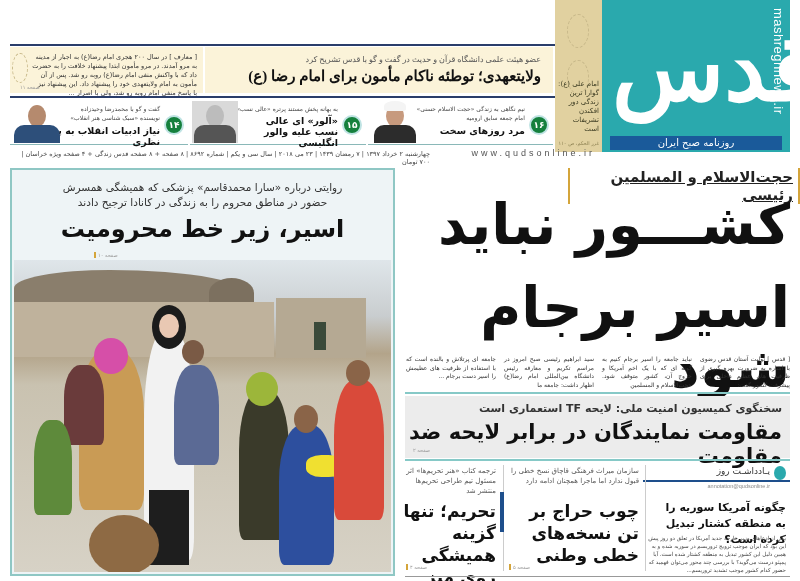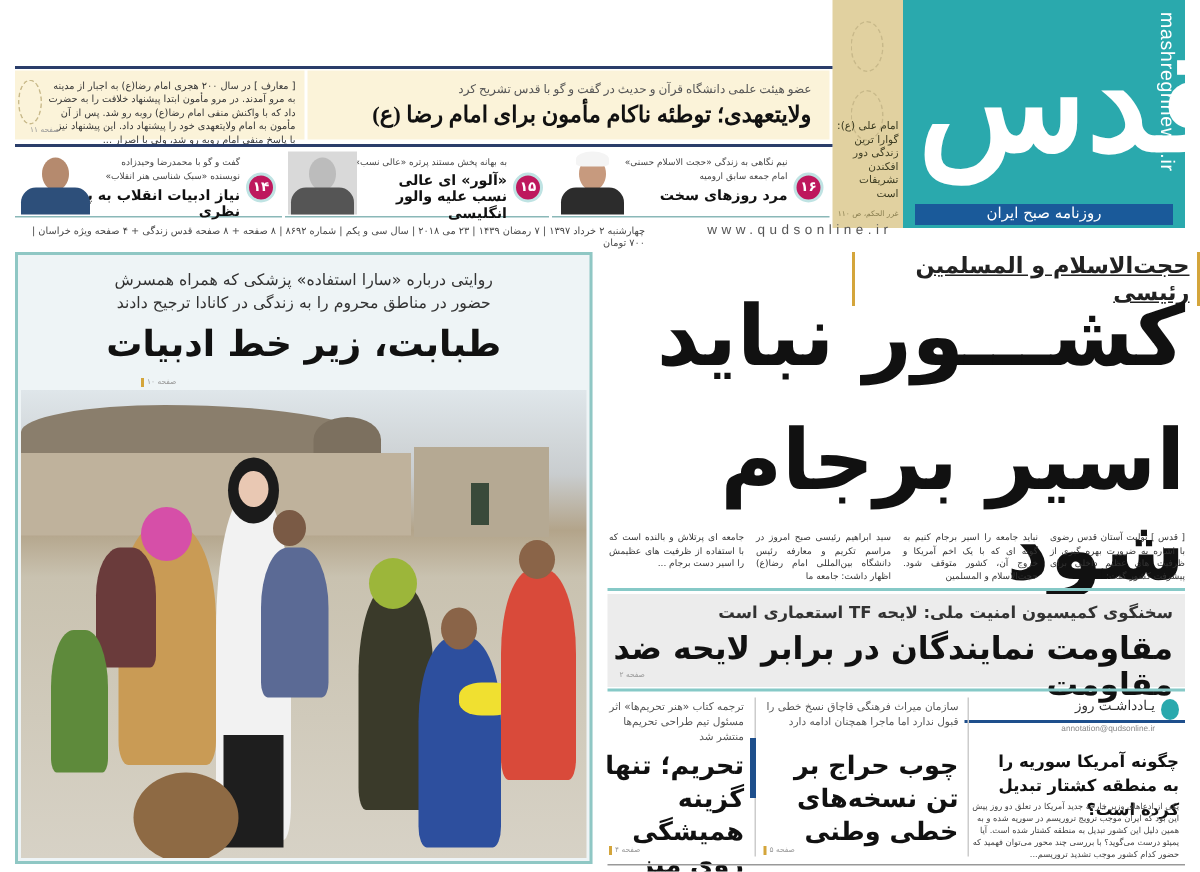--- a/index.html
+++ b/index.html
@@ -20,21 +20,21 @@
   
   .topline { left:10px; top:44px; width:545px; height:2px; background:#2a3d6a; }
   .teaser1 { left:205px; top:47px; width:348px; height:46px; background:#fbf3d9;font-family:Liberation Serif, serif; }
   .teaser1 .kicker { position:absolute; right:12px; top:8px; font-size:8px; color:#555; }
   .teaser1 .title { position:absolute; right:12px; top:20px; font-size:15px; font-weight:bold; color:#111; }
   .teaser2 { left:10px; top:47px; width:193px; height:46px; background:#fbf3d9; }
   .teaser2 .body { position:absolute; right:6px; top:6px; left:22px; font-size:6.5px; line-height:9px; color:#333; }
   .teaser2 .pg { position:absolute; left:10px; bottom:3px; font-size:5px; color:#999; }
   .midline { left:10px; top:96px; width:545px; height:2px; background:#2a3d6a; }
   .mini { top:99px; height:46px; background:#fff; border-bottom:1px solid #8ab8b8; }
-  .mini .num { position:absolute; width:20px; height:20px; border-radius:50%; background:#be185d; border:2px solid #bfe3e3; color:#fff; font-size:9px; font-weight:bold; text-align:center; line-height:16px; top:16px; }
+  .mini .num { position:absolute; width:20px; height:20px; border-radius:50%; background:#15803d; border:2px solid #bfe3e3; color:#fff; font-size:9px; font-weight:bold; text-align:center; line-height:16px; top:16px; }
   .mini .k1 { position:absolute; font-size:6px; color:#444; top:6px; }
   .mini .k2 { position:absolute; font-size:6px; color:#444; top:15px; }
   .mini .t { position:absolute; font-size:9.5px; font-weight:bold; color:#111; line-height:11px; }
   .photo { position:absolute; top:2px; height:42px; }
   .photo .face { position:absolute; width:18px; height:22px; border-radius:50%; top:4px; }
   .photo .body2 { position:absolute; bottom:0; height:18px; border-radius:10px 10px 0 0; }
   .dateline { left:10px; top:150px; width:420px; font-size:6.5px; color:#444; }
   .site { left:440px; top:148px; width:155px; font-size:9px; letter-spacing:3px; color:#555; direction:ltr; text-align:right; font-family:"Liberation Sans", sans-serif; }
   
   .kick { left:568px; top:168px; font-size:15px; color:#222; font-weight:bold; border-right:2px solid #d4a53b; border-left:2px solid #d4a53b; padding:0 5px;text-decoration:underline; }
@@ -157,24 +157,24 @@
 
 <div class="abs story2">
   <div class="k">سخنگوی کمیسیون امنیت ملی: لایحه TF استعماری است</div>
   <div class="t">مقاومت نمایندگان در برابر لایحه ضد مقاومت</div>
   <div class="pg">صفحه ۲</div>
 </div>
 <div class="abs sep2"></div>
 
 <div class="abs photobox">
   <div class="k">
-    <div>روایتی درباره «سارا استفاده» پزشکی که همراه همسرش</div>
+    <div>روایتی درباره «سارا محمدقاسم» پزشکی که همیشگی همسرش</div>
     <div>حضور در مناطق محروم را به زندگی در کانادا ترجیح دادند</div>
   </div>
-  <div class="t">طبابت، زیر خط ادبیات</div>
+  <div class="t">اسیر، زیر خط محرومیت</div>
   <div class="pg">صفحه ۱۰</div>
   <div class="scene">
     <div class="hill" style="left:0;top:10px;width:240px;height:45px;border-radius:40% 60% 0 0;"></div>
     <div class="hill" style="left:195px;top:18px;width:45px;height:30px;border-radius:50% 50% 0 0;background:#7c705f;"></div>
     <div class="wall" style="left:0;top:42px;width:260px;height:55px;"></div>
     <div class="wall" style="left:262px;top:38px;width:90px;height:60px;background:#b5a993;"></div>
     <div class="wall" style="left:300px;top:62px;width:12px;height:28px;background:#3a4a3a;"></div>
 
     <div class="person" style="left:130px;top:70px;width:50px;height:230px;background:#f2f2f2;"></div>
     <div class="head" style="left:138px;top:45px;width:34px;height:44px;background:#1b1b1b;"></div>

